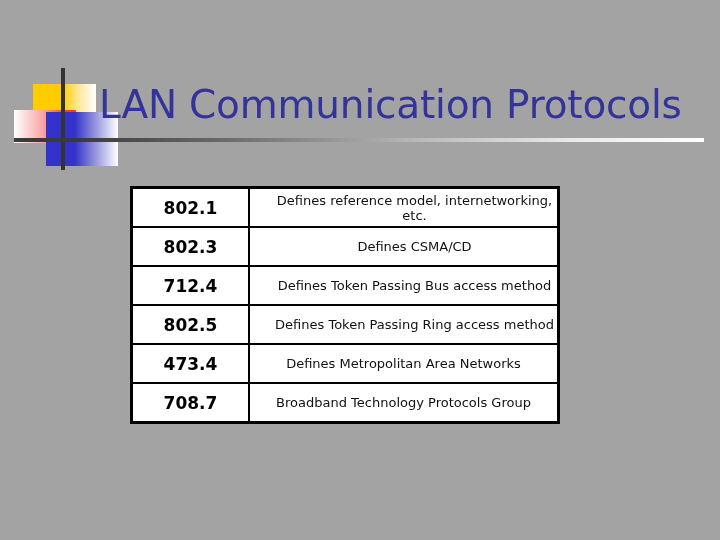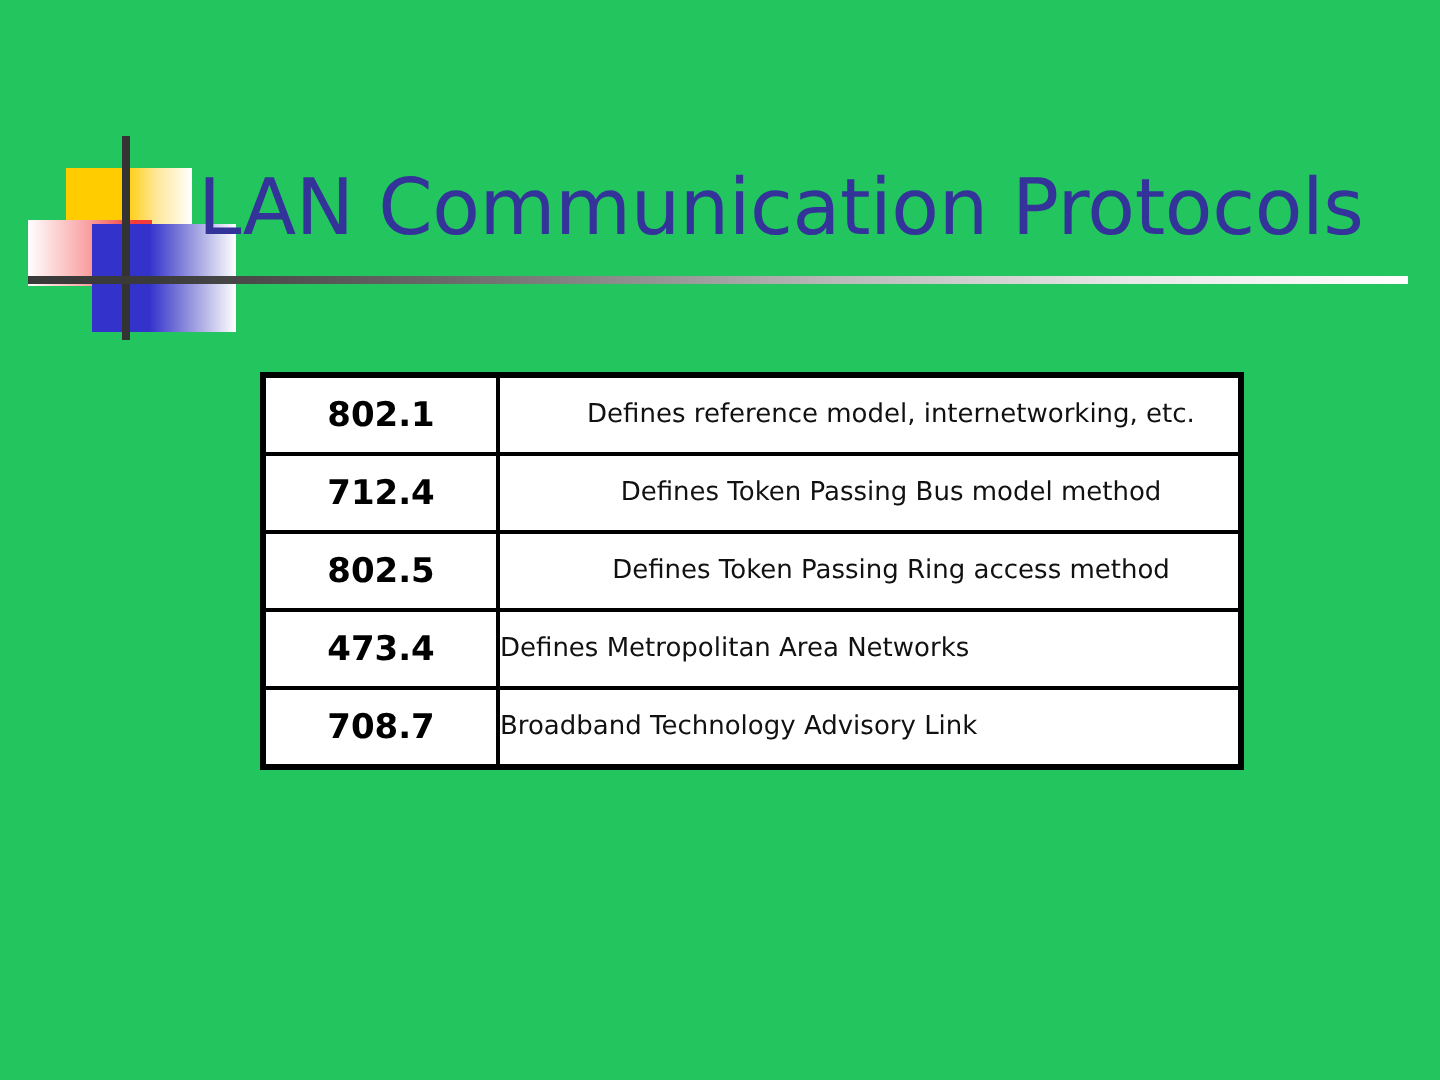--- a/index.html
+++ b/index.html
@@ -12,21 +12,21 @@
     height: 540px;
     position: relative;
     overflow: hidden;
     font-family: "Liberation Sans", sans-serif;
   }
 
   
   .slide {
     position: absolute;
     inset: 0;
-    background: #22c55e;
+    background: #a3a3a3;
   }
 
   
   .logo-mark {
     position: absolute;
     left: 14px;
     top: 68px;
     width: 104px;
     height: 102px;
   }
@@ -83,21 +83,21 @@
     white-space: nowrap;
     font-family: "DejaVu Sans", sans-serif;
     font-weight: 400;
   }
 
   
   .proto-table {
     position: absolute;
     left: 130px;
     top: 186px;
-    width: 492px;
+    width: 430px;
     border-collapse: collapse;
     border: 3px solid #000000;
     background: #ffffff;
     table-layout: fixed;
   }
   .proto-table td {
     border: 2px solid #000000;
     height: 37px;
     padding: 0 0;
     vertical-align: middle;
@@ -113,20 +113,21 @@
   .proto-table td.col-desc {
     font-size: 13px;
     font-weight: normal;
     color: #111111;
   }
   .proto-table tr.align-left td.col-desc {
     text-align: center;
     padding-left: 22px;
   }
   .proto-table tr.align-center td.col-desc {
+    text-align: center;
     padding-left: 0;
   }
 </style>
 </head>
 <body>
 
 <div class="slide">
 
   <div class="logo-mark">
     <div class="logo-sq-yellow"></div>
@@ -138,31 +139,35 @@
 
   <div class="slide-title">LAN Communication Protocols</div>
 
   <table class="proto-table">
     <tbody>
       <tr class="align-left">
         <td class="col-std">802.1</td>
         <td class="col-desc">Defines reference model, internetworking, etc.</td>
       </tr>
       <tr class="align-left">
+        <td class="col-std">802.3</td>
+        <td class="col-desc">Defines CSMA/CD</td>
+      </tr>
+      <tr class="align-left">
         <td class="col-std">712.4</td>
-        <td class="col-desc">Defines Token Passing Bus model method</td>
+        <td class="col-desc">Defines Token Passing Bus access method</td>
       </tr>
       <tr class="align-left">
         <td class="col-std">802.5</td>
         <td class="col-desc">Defines Token Passing Ring access method</td>
       </tr>
       <tr class="align-center">
         <td class="col-std">473.4</td>
         <td class="col-desc">Defines Metropolitan Area Networks</td>
       </tr>
       <tr class="align-center">
         <td class="col-std">708.7</td>
-        <td class="col-desc">Broadband Technology Advisory Link</td>
+        <td class="col-desc">Broadband Technology Protocols Group</td>
       </tr>
     </tbody>
   </table>
 
 </div>
 
 </body></html>

